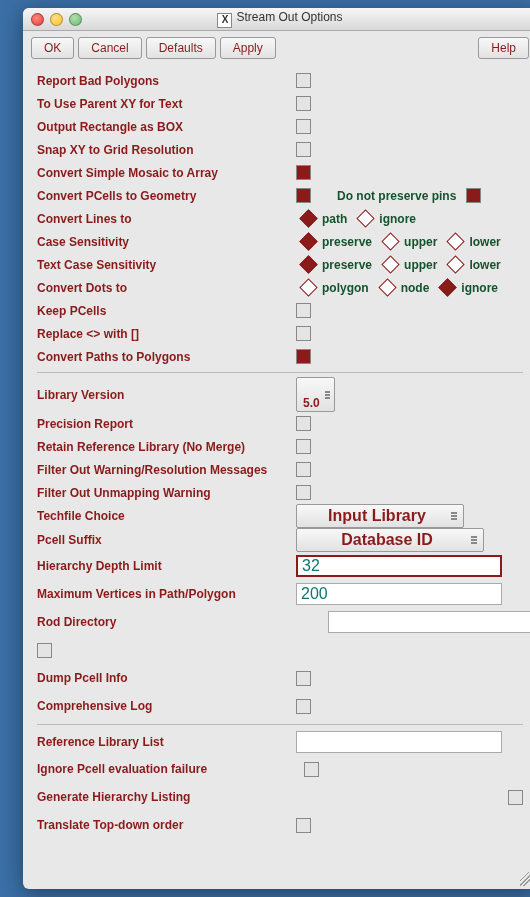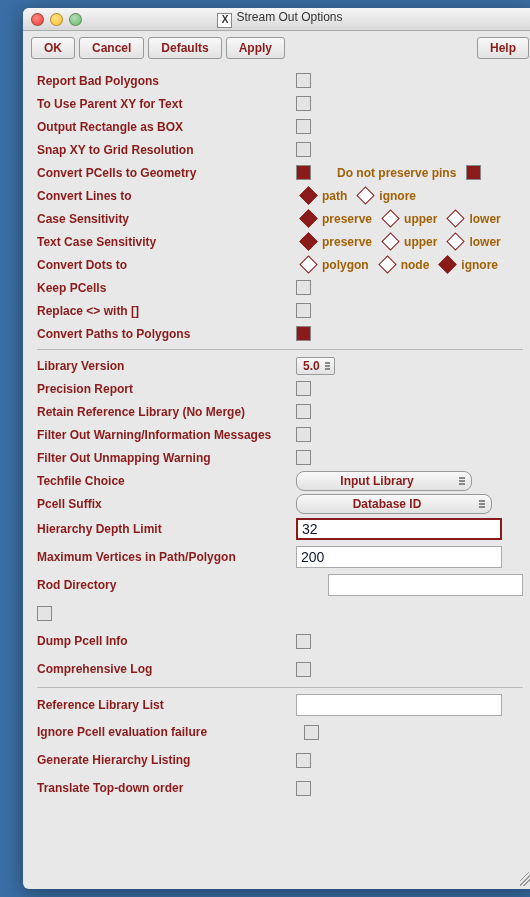--- a/index.html
+++ b/index.html
@@ -70,21 +70,21 @@
     gap: 4px;
     align-items: center;
   }
   .btn {
     background: linear-gradient(#f8f8f8,#e2e2e2);
     border: 1px solid #999;
     border-radius: 3px;
     padding: 3px 12px;
     font-size: 12px;
     color: #8b1a1a;
-    font-weight: bold;
+    font-weight: normal;
     cursor: pointer;
   }
   .spacer { flex:1; }
   .content {
     padding: 4px 14px 8px 14px;
     color: #8b1a1a;
     font-weight: bold;
     font-size: 12px;
   }
   .row {
@@ -109,75 +109,75 @@
     width:11px; height:11px;
     transform: rotate(45deg);
     border:1px solid #8b1a1a;
     background:#fff;
     display:inline-block;
     margin: 0 3px 0 6px;
     vertical-align: -2px;
   }
   .diamond.sel { background:#8b1a1a; }
   .radio-label {
-    color:#a16207;
+    color:#14532d;
     font-weight:bold;
     margin-right:2px;
     font-size:12px;
   }
   .hr {
     border:0; border-top:1px solid #bbb;
     margin: 4px 0;
   }
   .dropdown {
     background: linear-gradient(#f8f8f8,#e2e2e2);
     border:1px solid #999;
-    border-radius:8px;
-    padding:2px 24px 2px 10px;
-    font-size:12px;
+    border-radius:2px;
+    padding:2px 16px 2px 10px;
+    font-size:16px;
     color:#8b1a1a;
     font-weight:bold;
     position:relative;
     min-width:120px;
     text-align:center;
   }
   .dropdown::after{
     content:"";
     position:absolute;
     right:6px; top:50%;
     width:6px;height:2px;
     background:#888;
     box-shadow:0 -3px 0 #888, 0 3px 0 #888;
     transform:translateY(-1px);
   }
   .mini-drop{
     background: linear-gradient(#f8f8f8,#e2e2e2);
     border:1px solid #999;
     border-radius:2px;
-    padding:1px 14px 1px 6px;
+    padding:18px 14px 1px 6px;
     font-size:12px;
     color:#8b1a1a;
     font-weight:bold;
     position:relative;
   }
   .mini-drop::after{
     content:"";
     position:absolute;
     right:4px; top:50%;
     width:5px;height:2px;
     background:#888;
     box-shadow:0 -3px 0 #888, 0 3px 0 #888;
     transform:translateY(-1px);
   }
   .textfield {
     border:1px solid #aaa;
     background:#fff;
     padding:2px 4px;
-    font-size:14px;
-    color:#0f172a;
+    font-size:16px;
+    color:#0f766e;
     height:16px;
     width:196px;
   }
   .textfield.focused{
     border:2px solid #8b1a1a;
     width:194px;
     height:14px;
   }
   .resize-grip{
     position:absolute;
@@ -223,20 +223,24 @@
           <span class="chk"></span>
         </div>
         <div class="row">
           <span class="label">Output Rectangle as BOX</span>
           <span class="chk"></span>
         </div>
         <div class="row">
           <span class="label">Snap XY to Grid Resolution</span>
           <span class="chk"></span>
         </div>
+        <div class="row">
+          <span class="label">Convert Simple Mosaic to Array</span>
+          <span class="chk on"></span>
+        </div>
       </div>
 
     <div class="row">
       <span class="label">Convert PCells to Geometry</span>
       <span id="pcells-chk" class="chk on"></span>
       <span style="width:18px"></span>
       <span class="radio-label">Do not preserve pins</span>
       <span id="pcells-chk2" class="chk on" style="margin-left:4px"></span>
     </div>
 
@@ -301,21 +305,21 @@
     <div id="sec2">
         <div class="row">
           <span class="label">Precision Report</span>
           <span class="chk"></span>
         </div>
         <div class="row">
           <span class="label">Retain Reference Library (No Merge)</span>
           <span class="chk"></span>
         </div>
         <div class="row">
-          <span class="label">Filter Out Warning/Information Messages</span>
+          <span class="label">Filter Out Warning/Resolution Messages</span>
           <span class="chk"></span>
         </div>
         <div class="row">
           <span class="label">Filter Out Unmapping Warning</span>
           <span class="chk"></span>
         </div>
       </div>
 
     <div class="row">
       <span class="label">Techfile Choice</span>
@@ -359,21 +363,21 @@
     <div class="row" style="min-height:26px">
       <span class="label">Reference Library List</span>
       <input class="textfield" value="" style="">
     </div>
 
     <div id="sec4">
         <div class="row" style="min-height: 28px; gap: 12px;">
           <span class="label">Ignore Pcell evaluation failure</span>
           <span class="chk"></span>
         </div>
-        <div class="row" style="min-height: 28px;">
+        <div class="row" style="min-height: 28px; justify-content: space-between;">
           <span class="label">Generate Hierarchy Listing</span>
           <span class="chk"></span>
         </div>
         <div class="row" style="min-height: 28px;">
           <span class="label">Translate Top-down order</span>
           <span class="chk"></span>
         </div>
       </div>
   </div>
 

